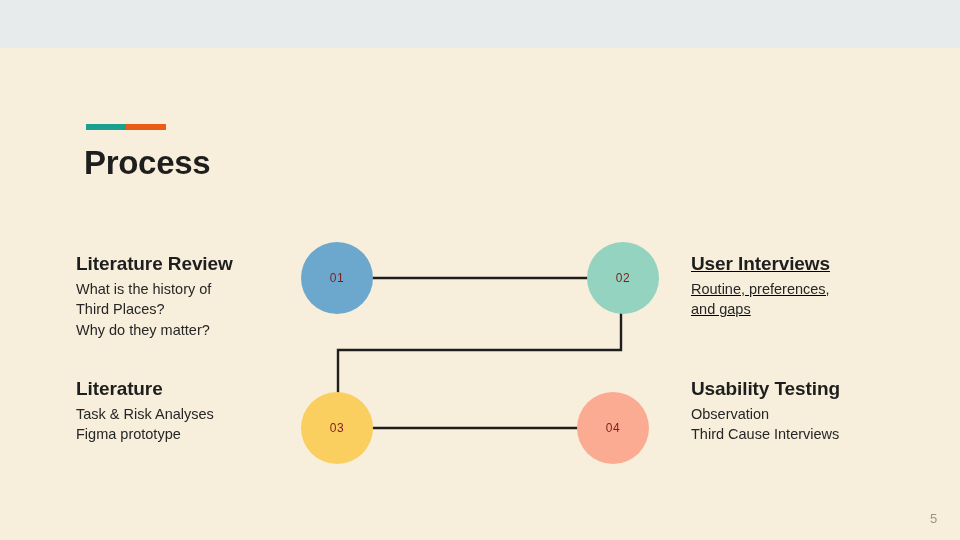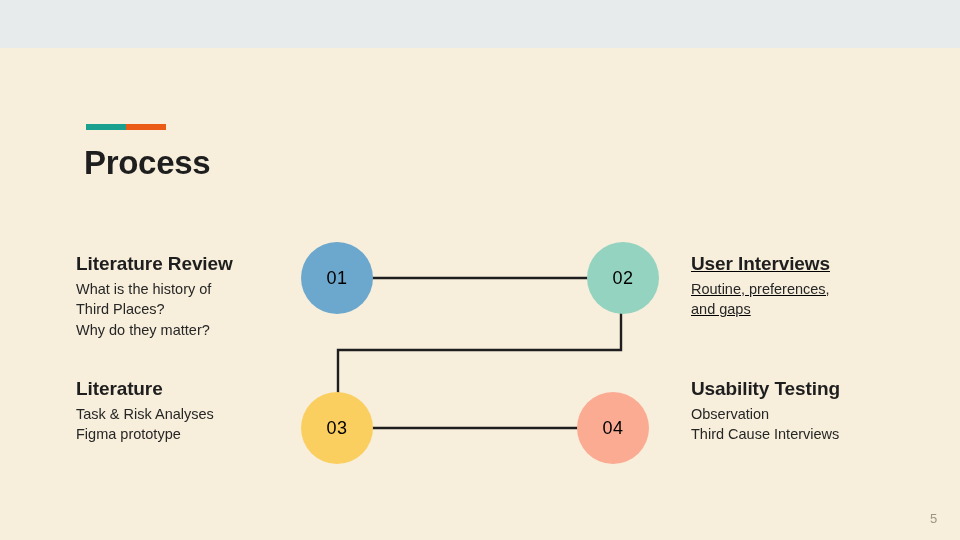--- a/index.html
+++ b/index.html
@@ -102,22 +102,22 @@
   }
   
   .node-circle {
     position: absolute;
     width: 72px;
     height: 72px;
     border-radius: 50%;
     display: flex;
     align-items: center;
     justify-content: center;
-    color: #000000;
-    font-size: 18px;
+    color: #7f1d1d;
+    font-size: 12px;
     font-weight: normal;
     letter-spacing: 0.5px;
   }
   #node-01 { left: 301px; top: 242px; background: #6ca7cd; }
   #node-02 { left: 587px; top: 242px; background: #93d3bf; }
   #node-03 { left: 301px; top: 392px; background: #fbcf5f; justify-content: center; }
   #node-04 { left: 577px; top: 392px; background: #fcab93; }
 
   #page-number {
     position: absolute;

